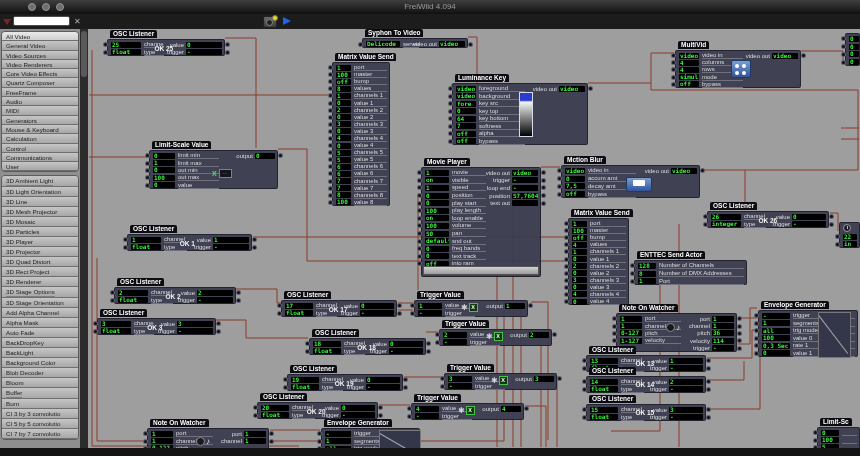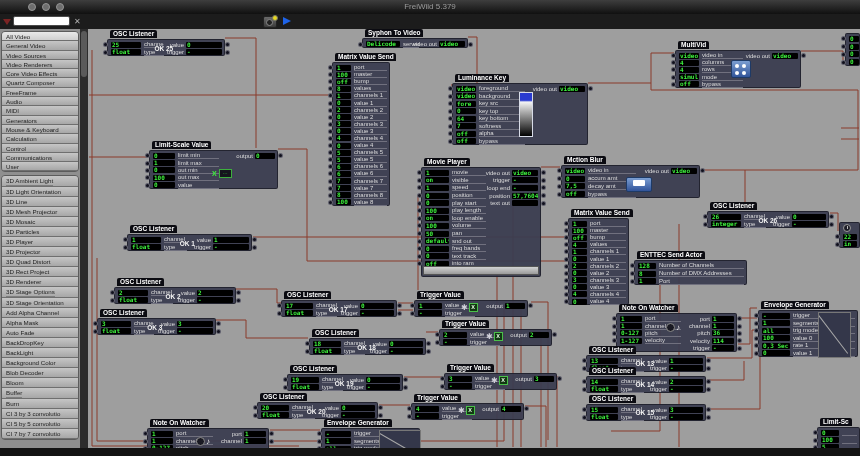--- a/index.html
+++ b/index.html
@@ -1298,16 +1298,16 @@
     </span>
   <span class="playtri"></span>
 </div>
 
 <div class="titlebar">
   <div class="lights">
     <span class="light"></span>
     <span class="light"></span>
     <span class="light"></span>
   </div>
-  <div class="wtitle">FreiWild 5.379</div>
+  <div class="wtitle">FreiWild 4.094</div>
 </div>
 
 <div class="bottombar"></div>
 
 </body></html>

